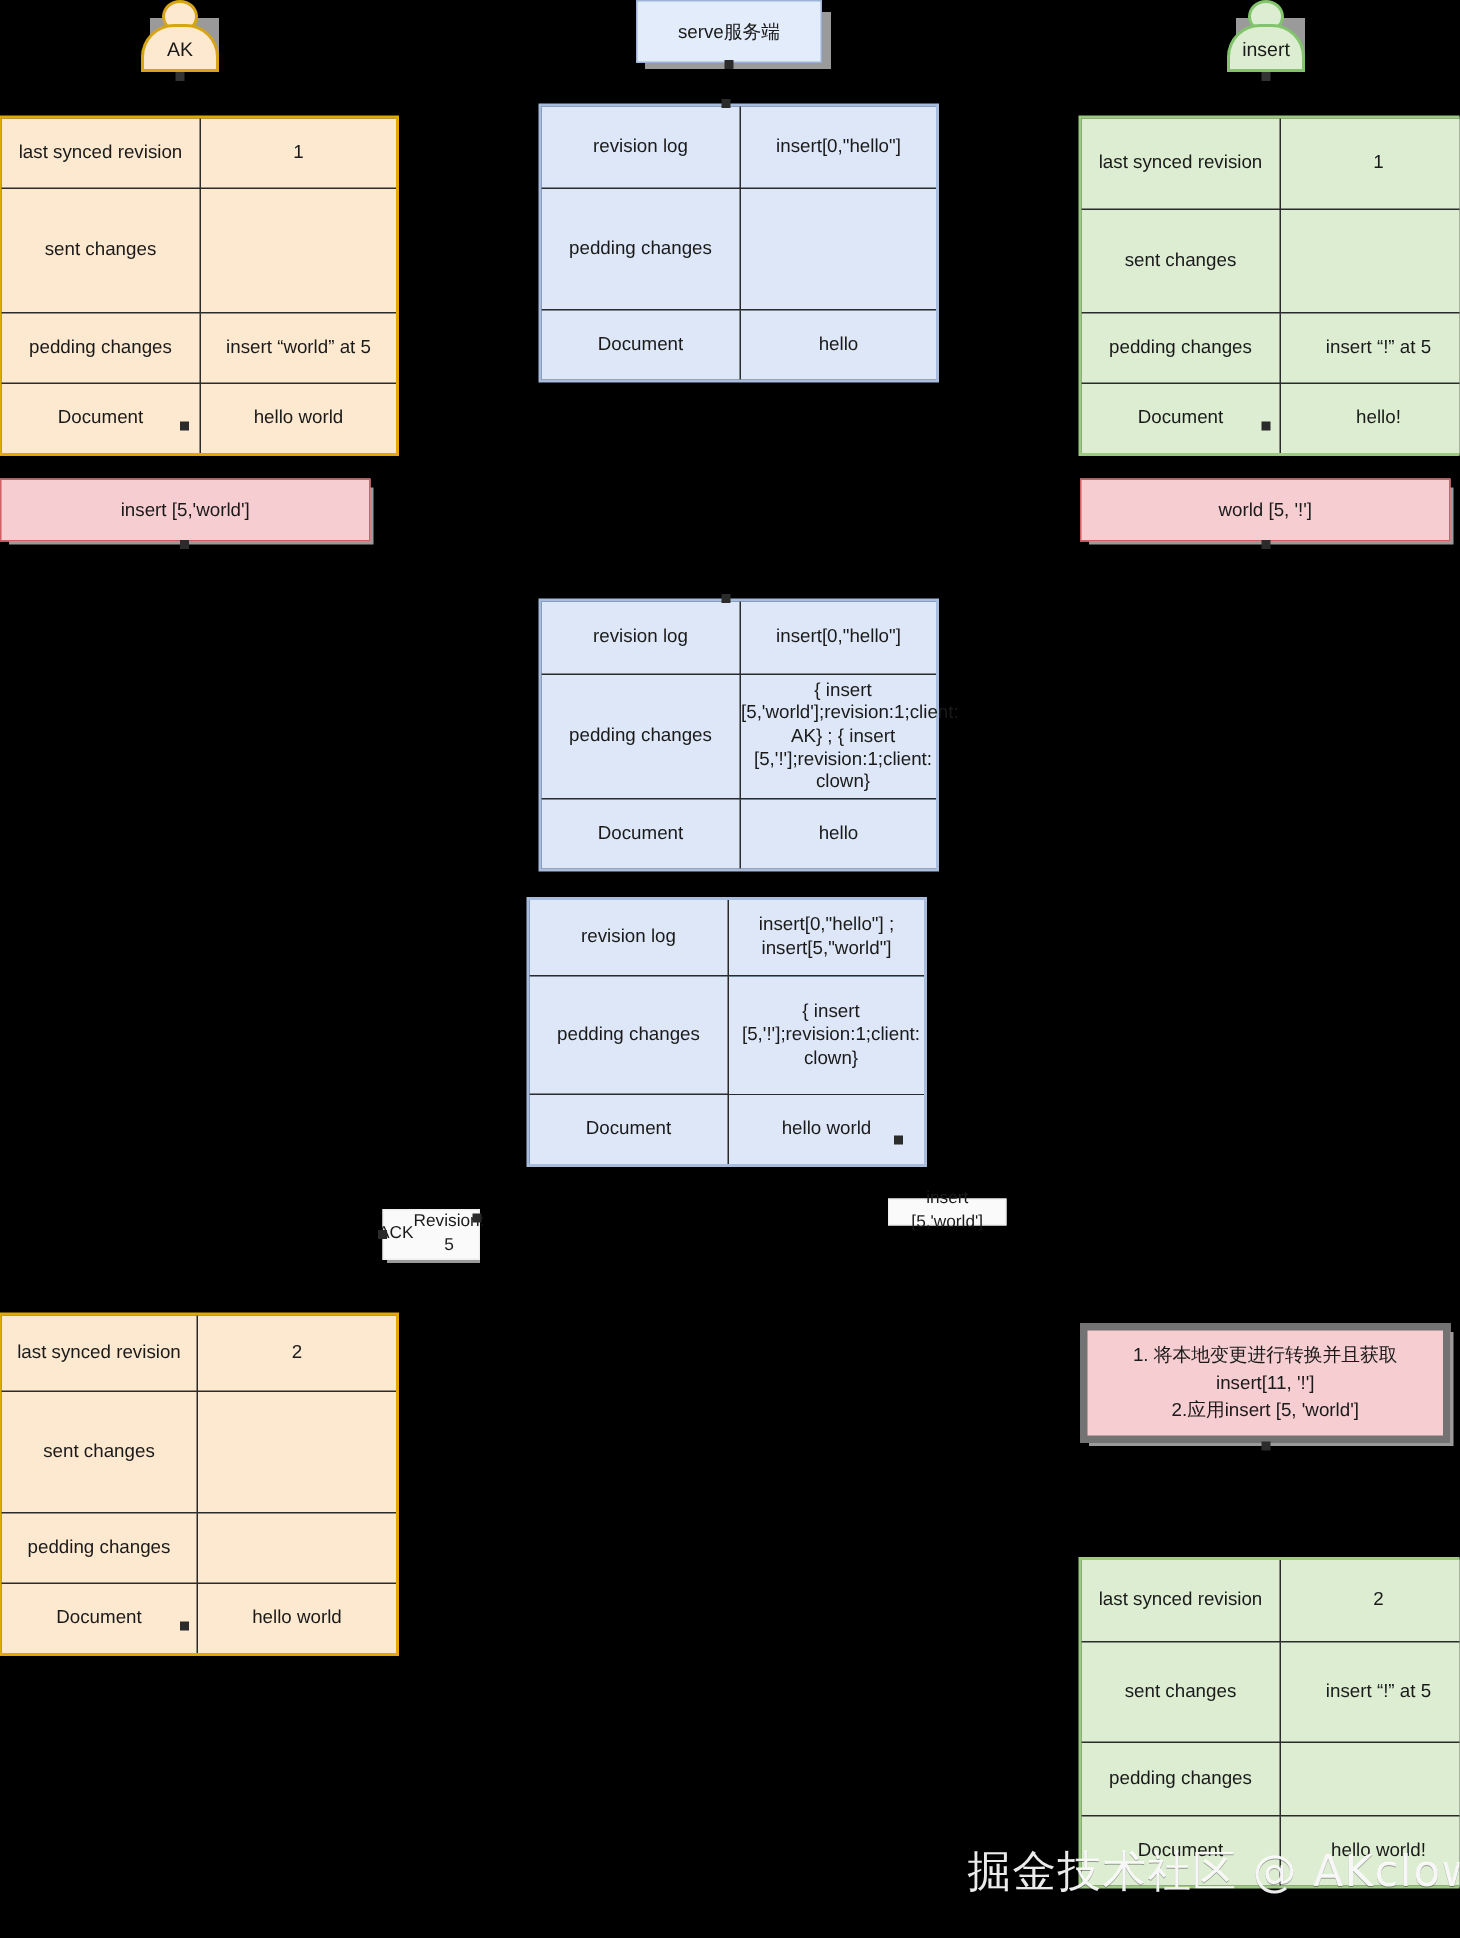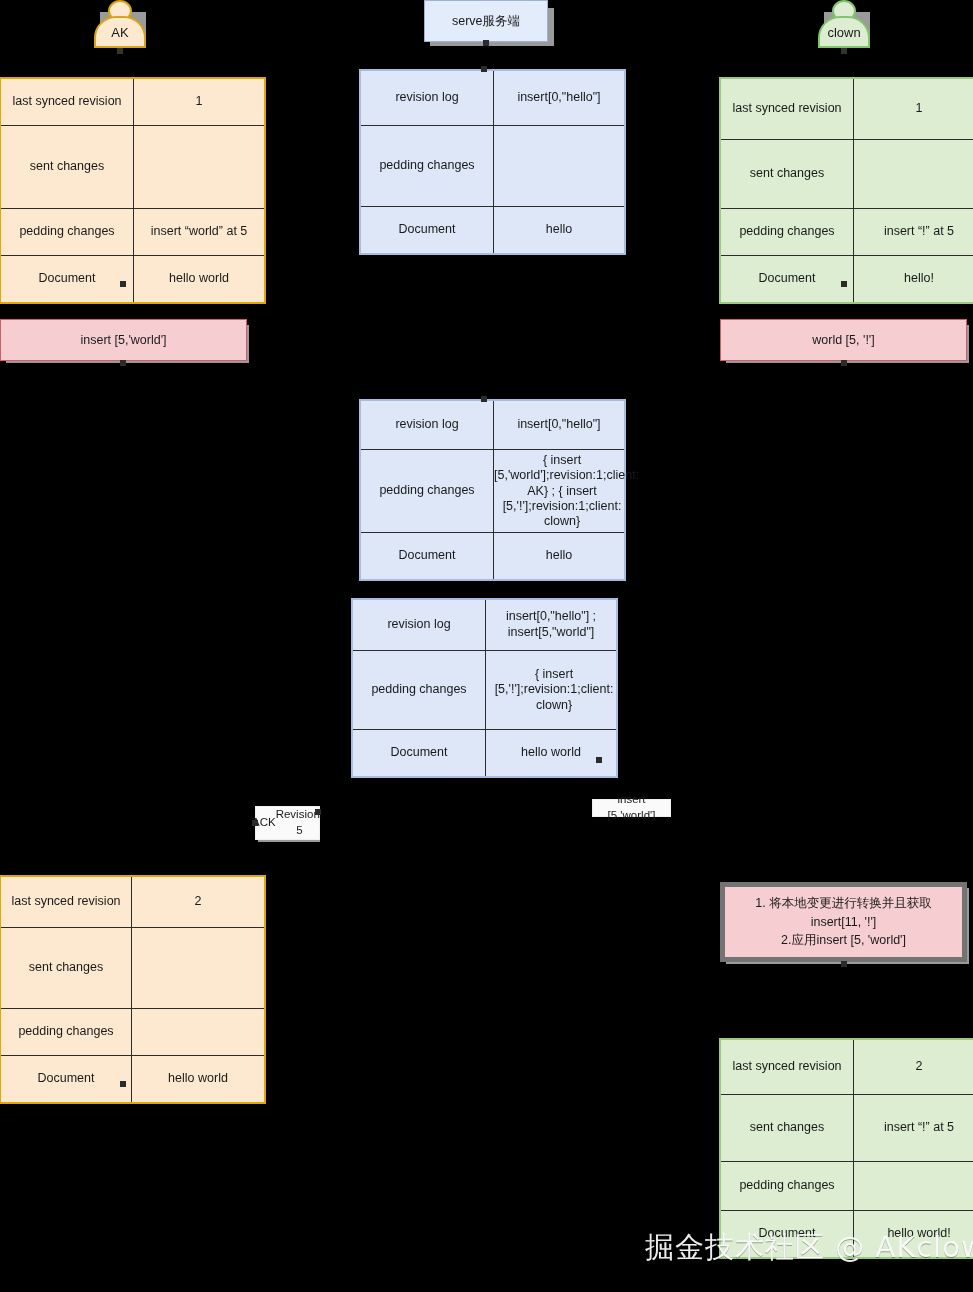--- a/index.html
+++ b/index.html
@@ -98,21 +98,21 @@
   <div class="shadow" style="left:430px;top:8px;width:124px;height:38px;"></div>
   <div class="box bluehdr" style="left:424px;top:0px;width:124px;height:42px;">
     <span>serve服务端</span>
   </div>
   <div class="anchor-sq" style="left:483px;top:40px;"></div>
 
   <div class="shadow" style="left:824px;top:12px;width:46px;height:32px;"></div>
   <div class="actor clown" style="left:816px;top:0px;">
     <div class="head"></div>
     <div class="body">
-      <span class="label">clown</span>
+      <span class="label">insert</span>
     </div>
     <div class="anchor"></div>
   </div>
 
   <div class="shadow" style="left:6px;top:84px;width:246px;height:202px;"></div>
   <table class="tbl orange" style="left:0px;top:78px;width:246px;height:204px;">
     <tbody>
         <tr>
       <td style="width:124px;height:42px;">last synced revision</td>
       <td style="width:122px;">1</td>

